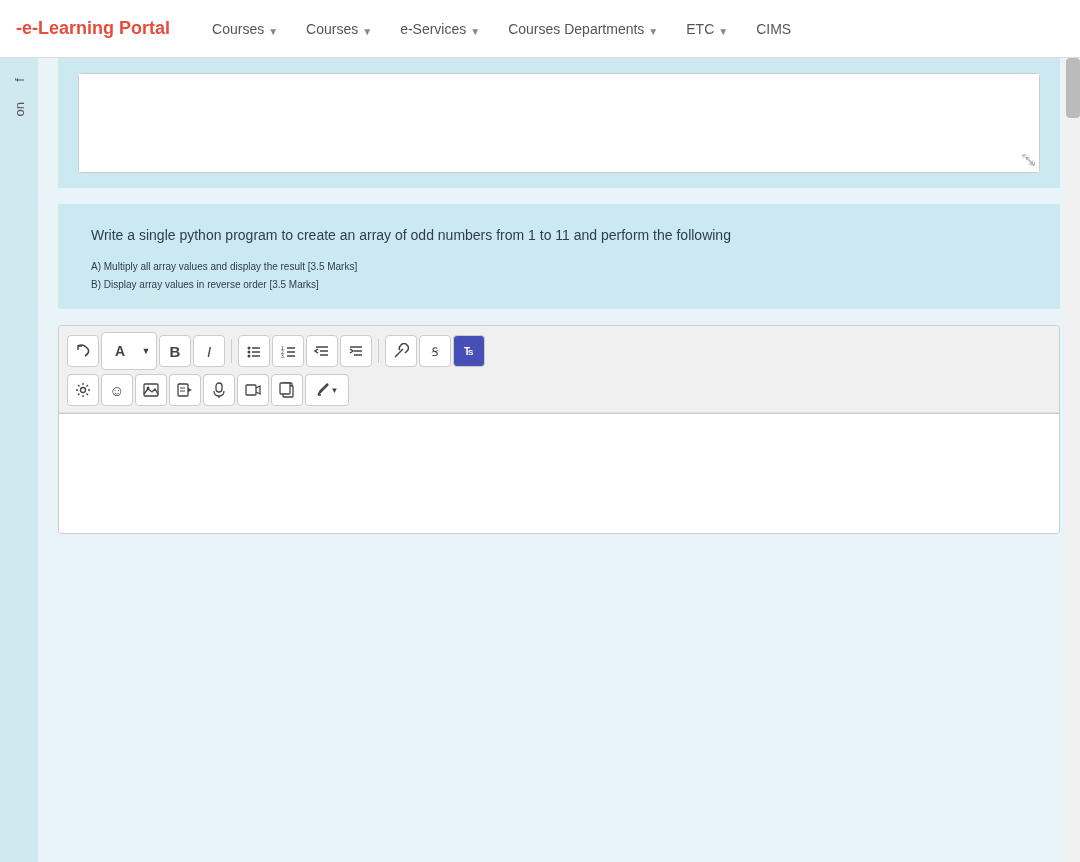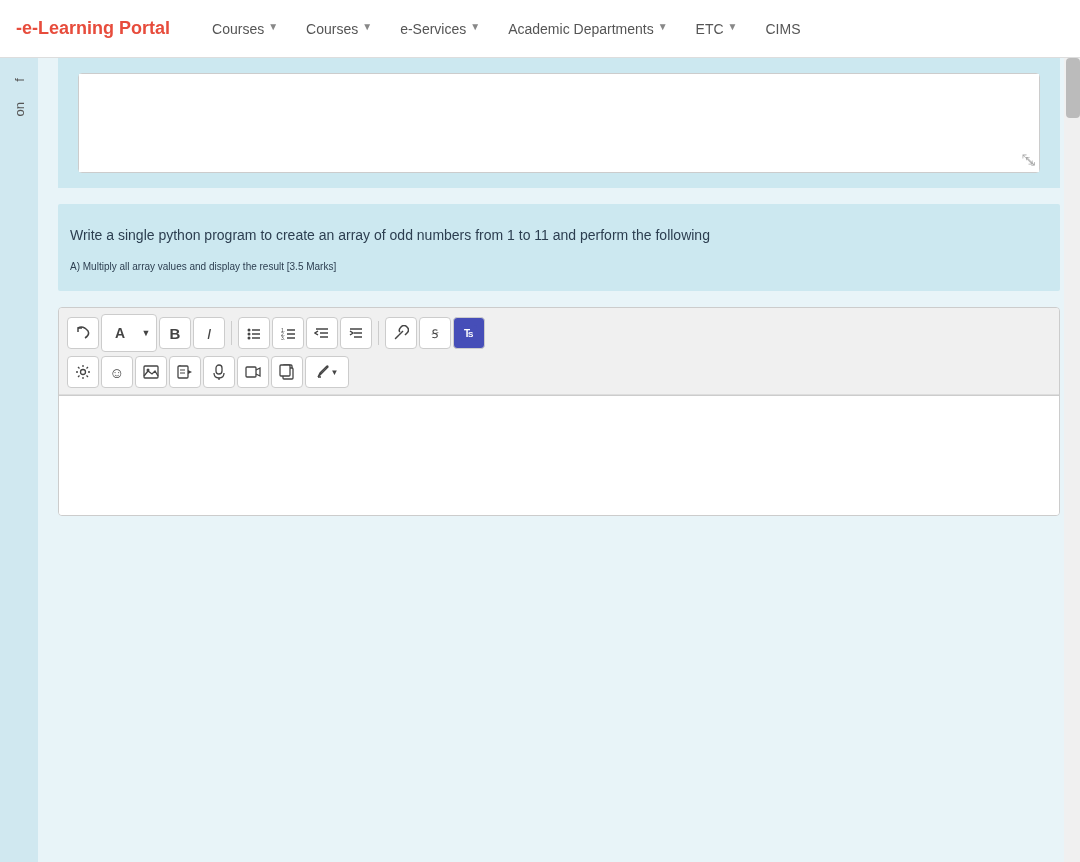--- a/index.html
+++ b/index.html
@@ -45,21 +45,21 @@
     }
 
     .nav-items {
       display: flex;
       align-items: center;
       gap: 4px;
     }
 
     .nav-item {
       display: flex;
-      align-items: flex-start;
+      align-items: flex-end;
       gap: 4px;
       padding: 8px 12px;
       color: #555;
       font-size: 14px;
       cursor: pointer;
       border-radius: 4px;
       white-space: nowrap;
     }
 
     .nav-dropdown-arrow {
@@ -127,21 +127,21 @@
     .question-section-top {
       background: #cce8f0;
       padding: 15px 20px;
       margin-bottom: 0;
       border-bottom: none;
     }
 
     
     .question-card {
       background: #cce8f0;
-      padding: 20px 20px 15px 12px;
+      padding: 20px 20px 15px 33px;
       margin-top: 16px;
       border-radius: 2px;
     }
 
     .question-text {
       color: #2c3e50;
       font-size: 14px;
       line-height: 1.6;
       margin-bottom: 12px;
     }
@@ -268,21 +268,21 @@
     </div>
     <div class="nav-item">
       <span>Courses</span>
       <span class="nav-dropdown-arrow">▼</span>
     </div>
     <div class="nav-item">
       <span>e-Services</span>
       <span class="nav-dropdown-arrow">▼</span>
     </div>
     <div class="nav-item">
-      <span>Academic Departments</span>
+      <span>Courses Departments</span>
       <span class="nav-dropdown-arrow">▼</span>
     </div>
     <div class="nav-item">
       <span>ETC</span>
       <span class="nav-dropdown-arrow">▼</span>
     </div>
     <div class="nav-item">
       <span>CIMS</span>
     </div>
   </div>
@@ -300,20 +300,21 @@
     <div class="question-section-top">
       <div class="answer-box-top">
         <textarea style="width: 100%; height: 100%; border: none; outline: none; resize: none; padding: 8px; font-size: 14px;"></textarea>
         <span style="position:absolute;bottom:4px;right:6px;color:#aaa;font-size:14px;">⤡</span>
       </div>
     </div>
 
     <div class="question-card">
       <p class="question-text">Write a single python program to create an array of odd numbers from 1 to 11 and perform the following</p>
       <p class="question-part">A) Multiply all array values and display the result [3.5 Marks]</p>
+      <p class="question-part">B) Display array values in reverse order [3.5 Marks]</p>
     </div>
 
     <div class="editor-container">
 
       <div class="editor-toolbar">
 
         <div class="toolbar-row">
           <button class="toolbar-btn" title="Undo">
             <svg width="16" height="16" viewBox="0 0 16 16" fill="none">
                 <path d="M3 7 L3 3 L7 3" stroke="#444" stroke-width="1.5" fill="none"></path>

